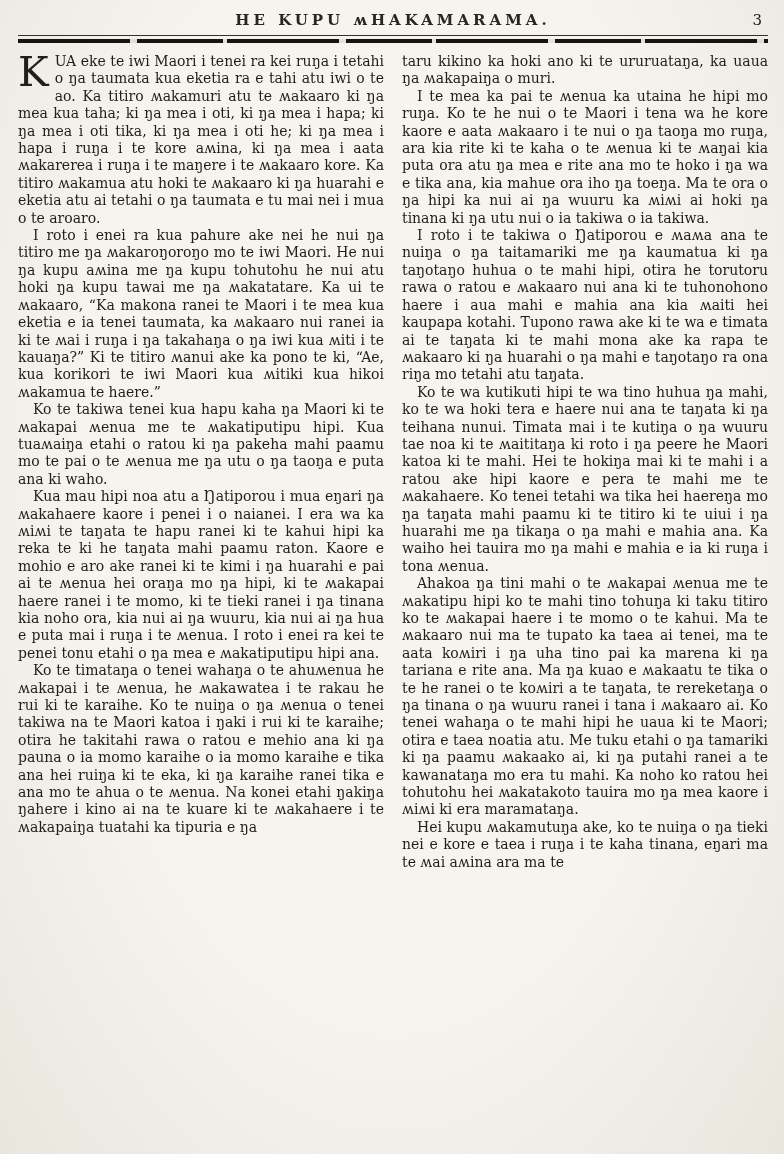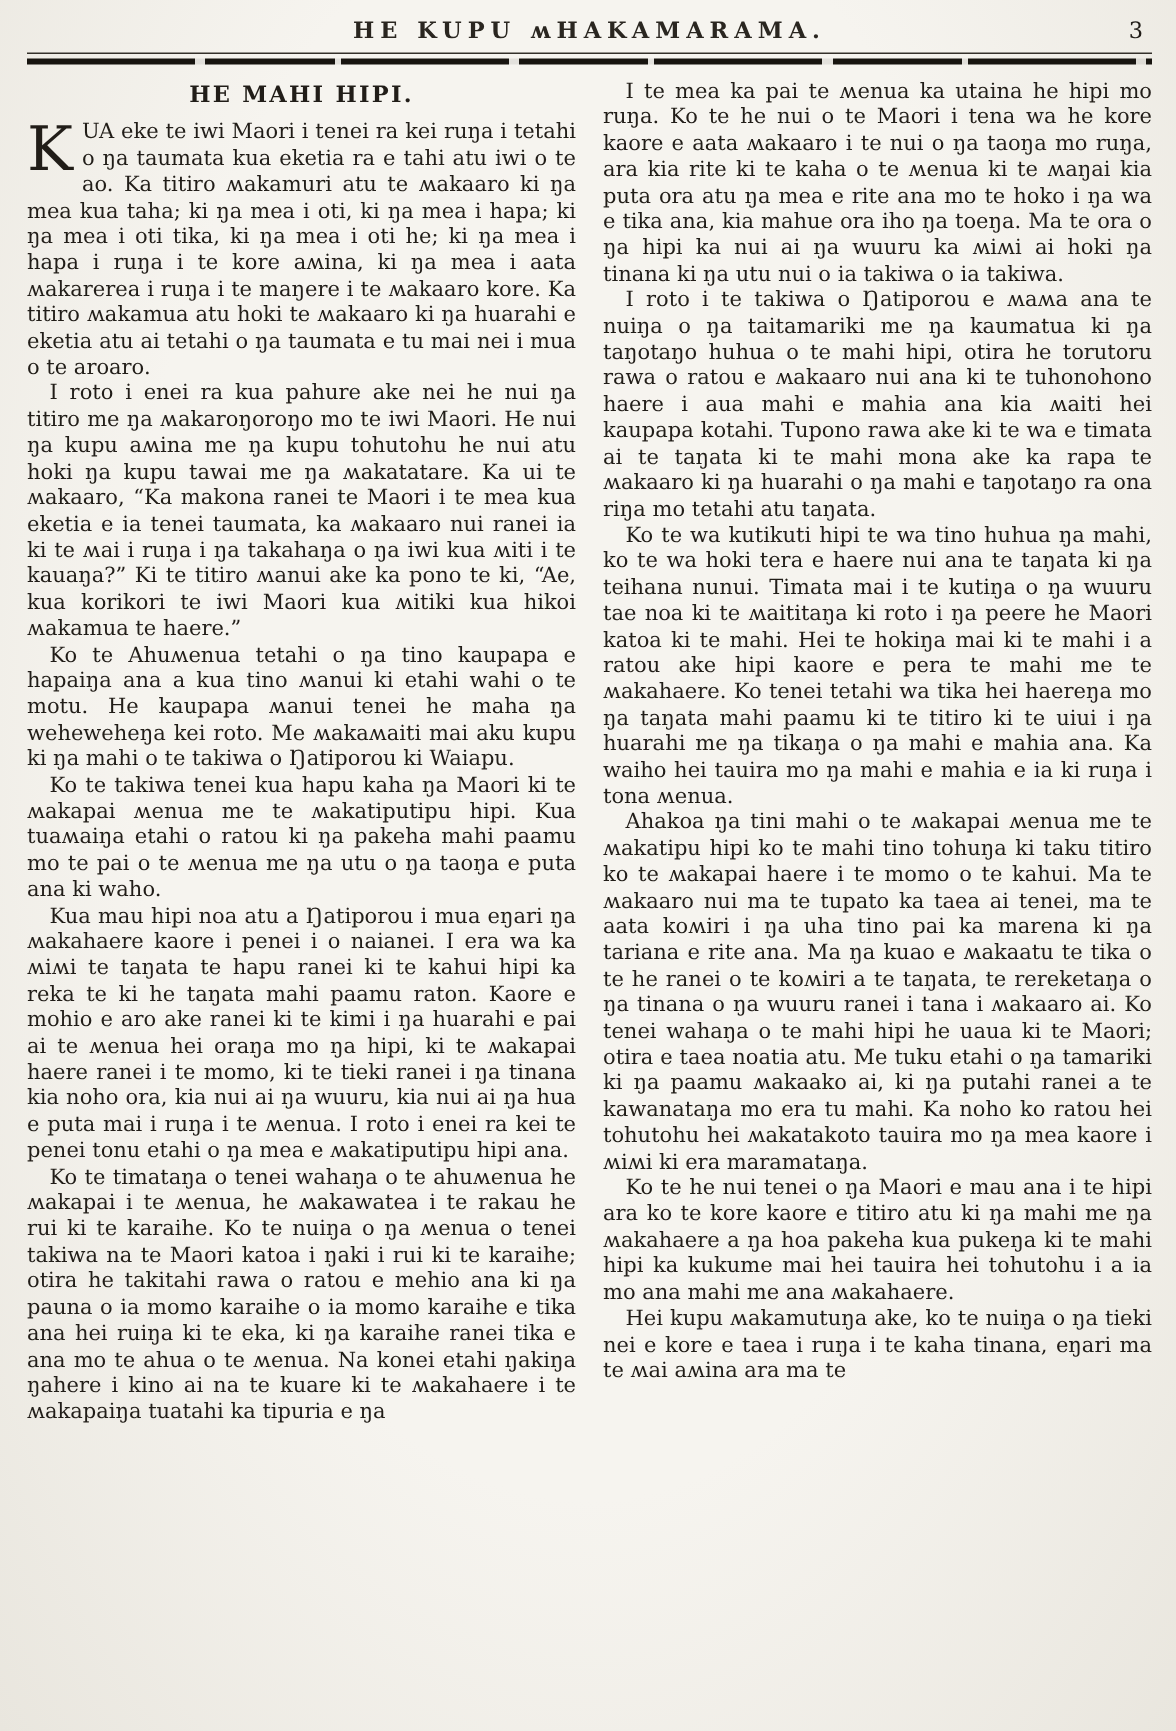--- a/index.html
+++ b/index.html
@@ -87,33 +87,31 @@
       <span class="masthead-title">HE KUPU ʍHAKAMARAMA.</span>
       <span class="page-number">3</span>
     </div>
     <div class="rule-thin"></div>
     <div class="rule-thick"></div>
   </header>
 
   <main class="columns">
 
     <section class="col">
-      <h2 class="article-title">HE MAHI HIPI.</h2>
       <p class="para lead"><span class="dropcap">K</span><span>UA eke te iwi Maori i tenei ra kei ruŋa i tetahi o ŋa taumata kua eketia ra e tahi atu iwi o te ao. Ka titiro ʍakamuri atu te ʍakaaro ki ŋa mea kua taha; ki ŋa mea i oti, ki ŋa mea i hapa; ki ŋa mea i oti tika, ki ŋa mea i oti he; ki ŋa mea i hapa i ruŋa i te kore aʍina, ki ŋa mea i aata ʍakarerea i ruŋa i te maŋere i te ʍakaaro kore. Ka titiro ʍakamua atu hoki te ʍakaaro ki ŋa huarahi e eketia atu ai tetahi o ŋa taumata e tu mai nei i mua o te aroaro.</span></p>
       <p class="para">I roto i enei ra kua pahure ake nei he nui ŋa titiro me ŋa ʍakaroŋoroŋo mo te iwi Maori. He nui ŋa kupu aʍina me ŋa kupu tohutohu he nui atu hoki ŋa kupu tawai me ŋa ʍakatatare. Ka ui te ʍakaaro, “Ka makona ranei te Maori i te mea kua eketia e ia tenei taumata, ka ʍakaaro nui ranei ia ki te ʍai i ruŋa i ŋa takahaŋa o ŋa iwi kua ʍiti i te kauaŋa?” Ki te titiro ʍanui ake ka pono te ki, “Ae, kua korikori te iwi Maori kua ʍitiki kua hikoi ʍakamua te haere.”</p>
-      <p class="para">Ko te Ahuʍenua tetahi o ŋa tino kaupapa e hapaiŋa ana a kua tino ʍanui ki etahi wahi o te motu. He kaupapa ʍanui tenei he maha ŋa weheweheŋa kei roto. Me ʍakaʍaiti mai aku kupu ki ŋa mahi o te takiwa o Ŋatiporou ki Waiapu.</p>
       <p class="para">Ko te takiwa tenei kua hapu kaha ŋa Maori ki te ʍakapai ʍenua me te ʍakatiputipu hipi. Kua tuaʍaiŋa etahi o ratou ki ŋa pakeha mahi paamu mo te pai o te ʍenua me ŋa utu o ŋa taoŋa e puta ana ki waho.</p>
       <p class="para">Kua mau hipi noa atu a Ŋatiporou i mua eŋari ŋa ʍakahaere kaore i penei i o naianei. I era wa ka ʍiʍi te taŋata te hapu ranei ki te kahui hipi ka reka te ki he taŋata mahi paamu raton. Kaore e mohio e aro ake ranei ki te kimi i ŋa huarahi e pai ai te ʍenua hei oraŋa mo ŋa hipi, ki te ʍakapai haere ranei i te momo, ki te tieki ranei i ŋa tinana kia noho ora, kia nui ai ŋa wuuru, kia nui ai ŋa hua e puta mai i ruŋa i te ʍenua. I roto i enei ra kei te penei tonu etahi o ŋa mea e ʍakatiputipu hipi ana.</p>
       <p class="para">Ko te timataŋa o tenei wahaŋa o te ahuʍenua he ʍakapai i te ʍenua, he ʍakawatea i te rakau he rui ki te karaihe. Ko te nuiŋa o ŋa ʍenua o tenei takiwa na te Maori katoa i ŋaki i rui ki te karaihe; otira he takitahi rawa o ratou e mehio ana ki ŋa pauna o ia momo karaihe o ia momo karaihe e tika ana hei ruiŋa ki te eka, ki ŋa karaihe ranei tika e ana mo te ahua o te ʍenua. Na konei etahi ŋakiŋa ŋahere i kino ai na te kuare ki te ʍakahaere i te ʍakapaiŋa tuatahi ka tipuria e ŋa</p>
     </section>
 
     <section class="col">
+      <p class="para no-indent">taru kikino ka hoki ano ki te ururuataŋa, ka uaua ŋa ʍakapaiŋa o muri.</p>
       <p class="para">I te mea ka pai te ʍenua ka utaina he hipi mo ruŋa. Ko te he nui o te Maori i tena wa he kore kaore e aata ʍakaaro i te nui o ŋa taoŋa mo ruŋa, ara kia rite ki te kaha o te ʍenua ki te ʍaŋai kia puta ora atu ŋa mea e rite ana mo te hoko i ŋa wa e tika ana, kia mahue ora iho ŋa toeŋa. Ma te ora o ŋa hipi ka nui ai ŋa wuuru ka ʍiʍi ai hoki ŋa tinana ki ŋa utu nui o ia takiwa o ia takiwa.</p>
       <p class="para">I roto i te takiwa o Ŋatiporou e ʍaʍa ana te nuiŋa o ŋa taitamariki me ŋa kaumatua ki ŋa taŋotaŋo huhua o te mahi hipi, otira he torutoru rawa o ratou e ʍakaaro nui ana ki te tuhonohono haere i aua mahi e mahia ana kia ʍaiti hei kaupapa kotahi. Tupono rawa ake ki te wa e timata ai te taŋata ki te mahi mona ake ka rapa te ʍakaaro ki ŋa huarahi o ŋa mahi e taŋotaŋo ra ona riŋa mo tetahi atu taŋata.</p>
       <p class="para">Ko te wa kutikuti hipi te wa tino huhua ŋa mahi, ko te wa hoki tera e haere nui ana te taŋata ki ŋa teihana nunui. Timata mai i te kutiŋa o ŋa wuuru tae noa ki te ʍaititaŋa ki roto i ŋa peere he Maori katoa ki te mahi. Hei te hokiŋa mai ki te mahi i a ratou ake hipi kaore e pera te mahi me te ʍakahaere. Ko tenei tetahi wa tika hei haereŋa mo ŋa taŋata mahi paamu ki te titiro ki te uiui i ŋa huarahi me ŋa tikaŋa o ŋa mahi e mahia ana. Ka waiho hei tauira mo ŋa mahi e mahia e ia ki ruŋa i tona ʍenua.</p>
       <p class="para">Ahakoa ŋa tini mahi o te ʍakapai ʍenua me te ʍakatipu hipi ko te mahi tino tohuŋa ki taku titiro ko te ʍakapai haere i te momo o te kahui. Ma te ʍakaaro nui ma te tupato ka taea ai tenei, ma te aata koʍiri i ŋa uha tino pai ka marena ki ŋa tariana e rite ana. Ma ŋa kuao e ʍakaatu te tika o te he ranei o te koʍiri a te taŋata, te rereketaŋa o ŋa tinana o ŋa wuuru ranei i tana i ʍakaaro ai. Ko tenei wahaŋa o te mahi hipi he uaua ki te Maori; otira e taea noatia atu. Me tuku etahi o ŋa tamariki ki ŋa paamu ʍakaako ai, ki ŋa putahi ranei a te kawanataŋa mo era tu mahi. Ka noho ko ratou hei tohutohu hei ʍakatakoto tauira mo ŋa mea kaore i ʍiʍi ki era maramataŋa.</p>
-      <p class="para">Ko te he nui tenei o ŋa Maori e mau ana i te hipi ara ko te kore kaore e titiro atu ki ŋa mahi me ŋa ʍakahaere a ŋa hoa pakeha kua pukeŋa ki te mahi hipi ka kukume mai hei tauira hei tohutohu i a ia mo ana mahi me ana ʍakahaere.</p>
       <p class="para">Hei kupu ʍakamutuŋa ake, ko te nuiŋa o ŋa tieki nei e kore e taea i ruŋa i te kaha tinana, eŋari ma te ʍai aʍina ara ma te</p>
     </section>
 
   </main>
 
 </div>
 
 </body></html>

